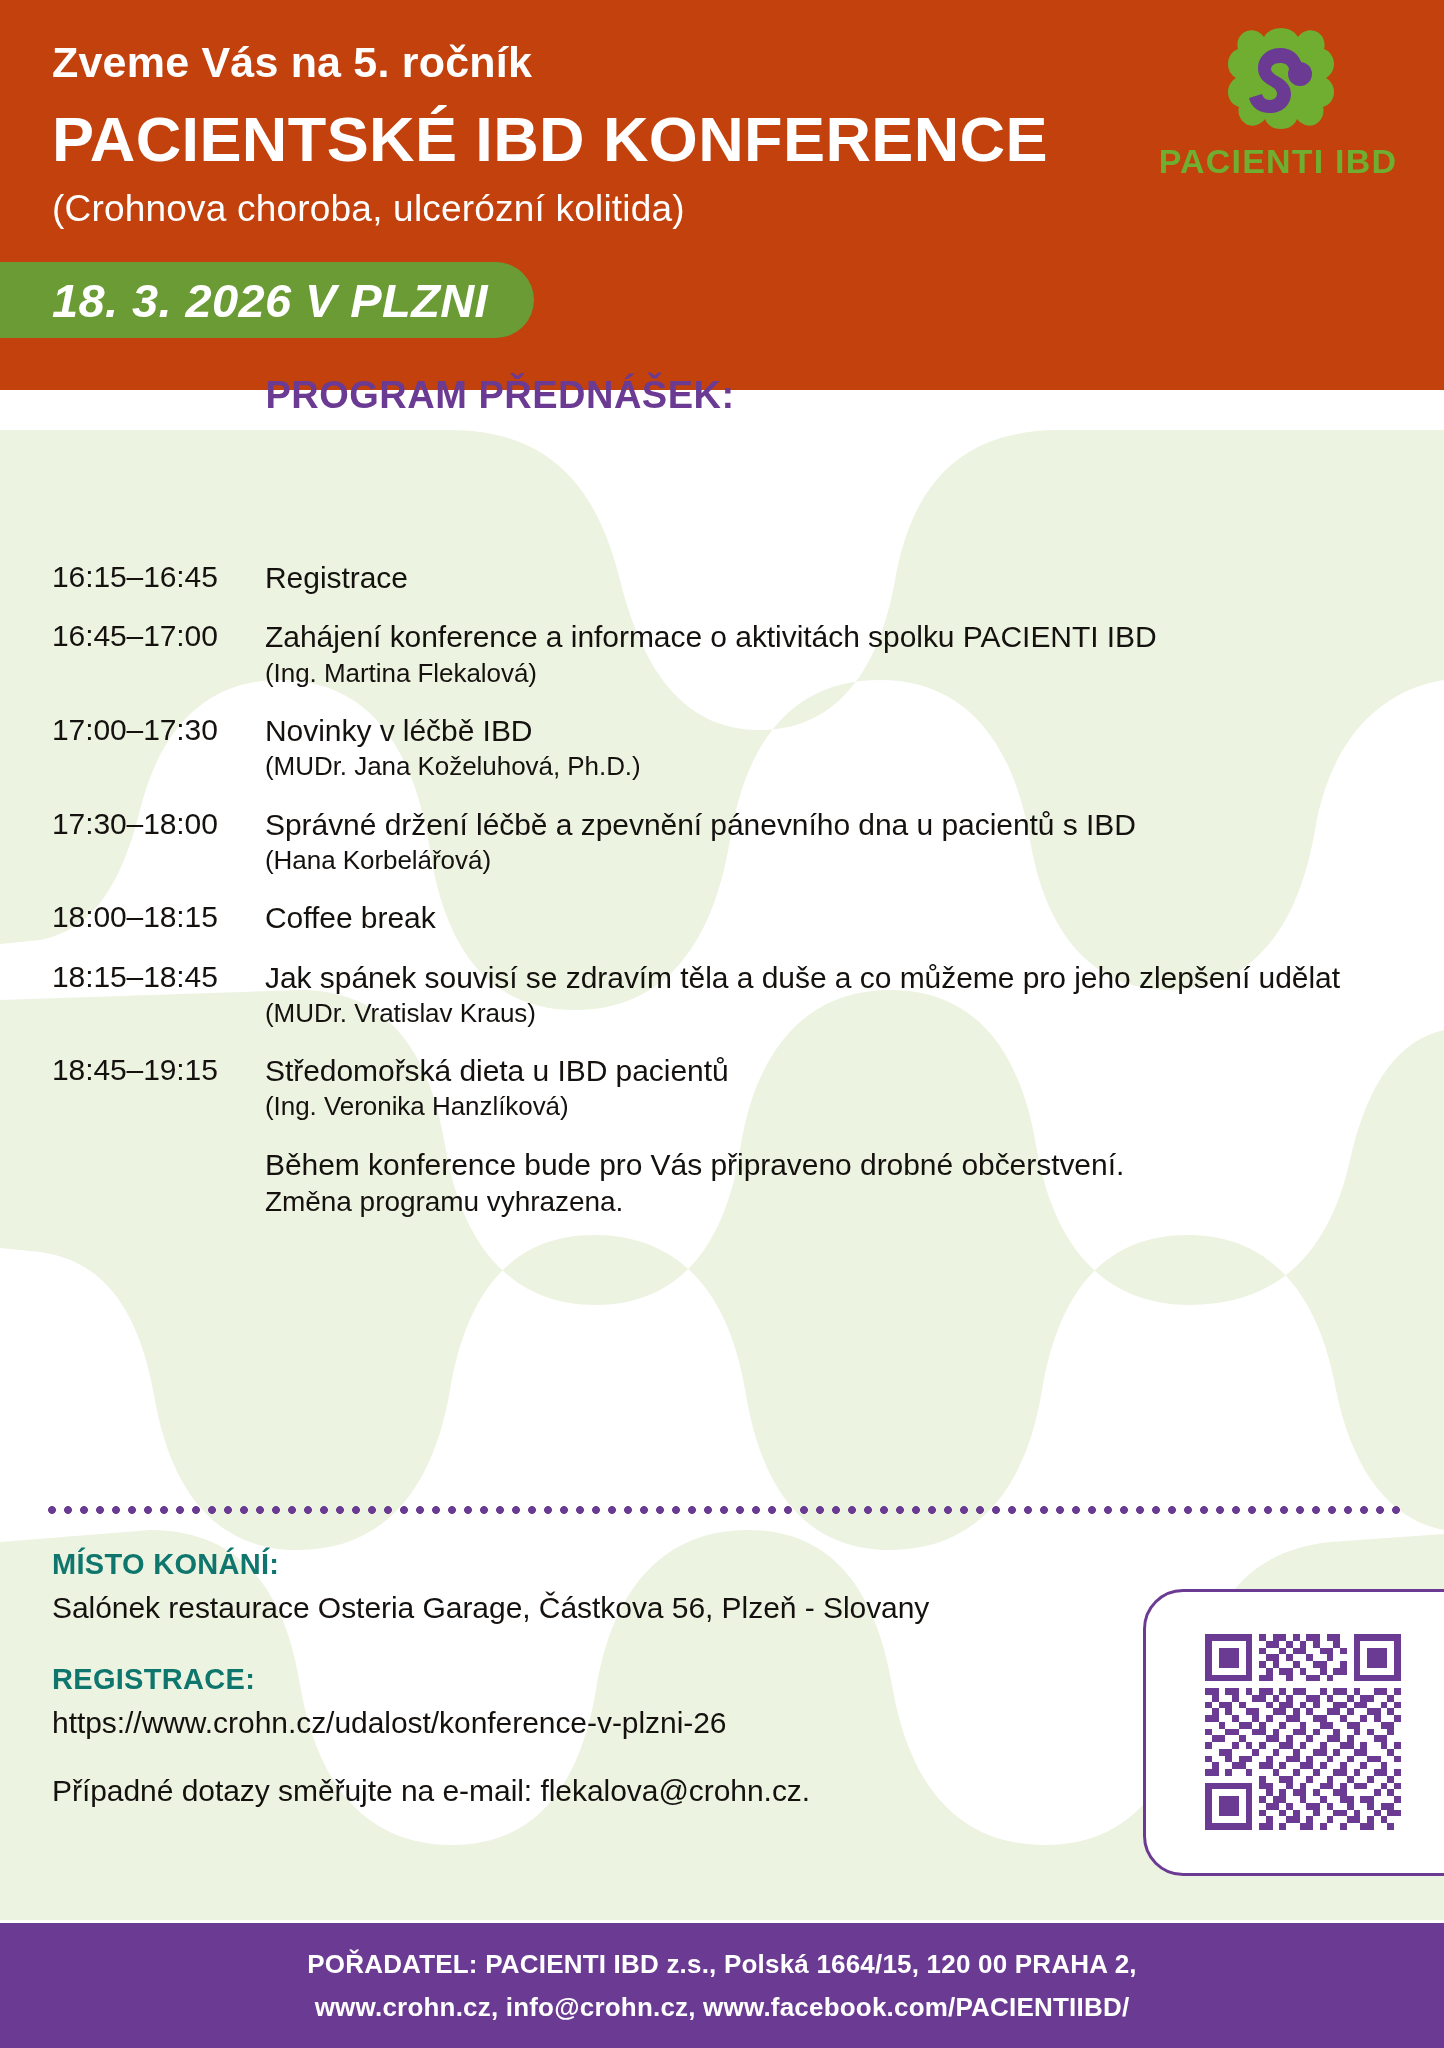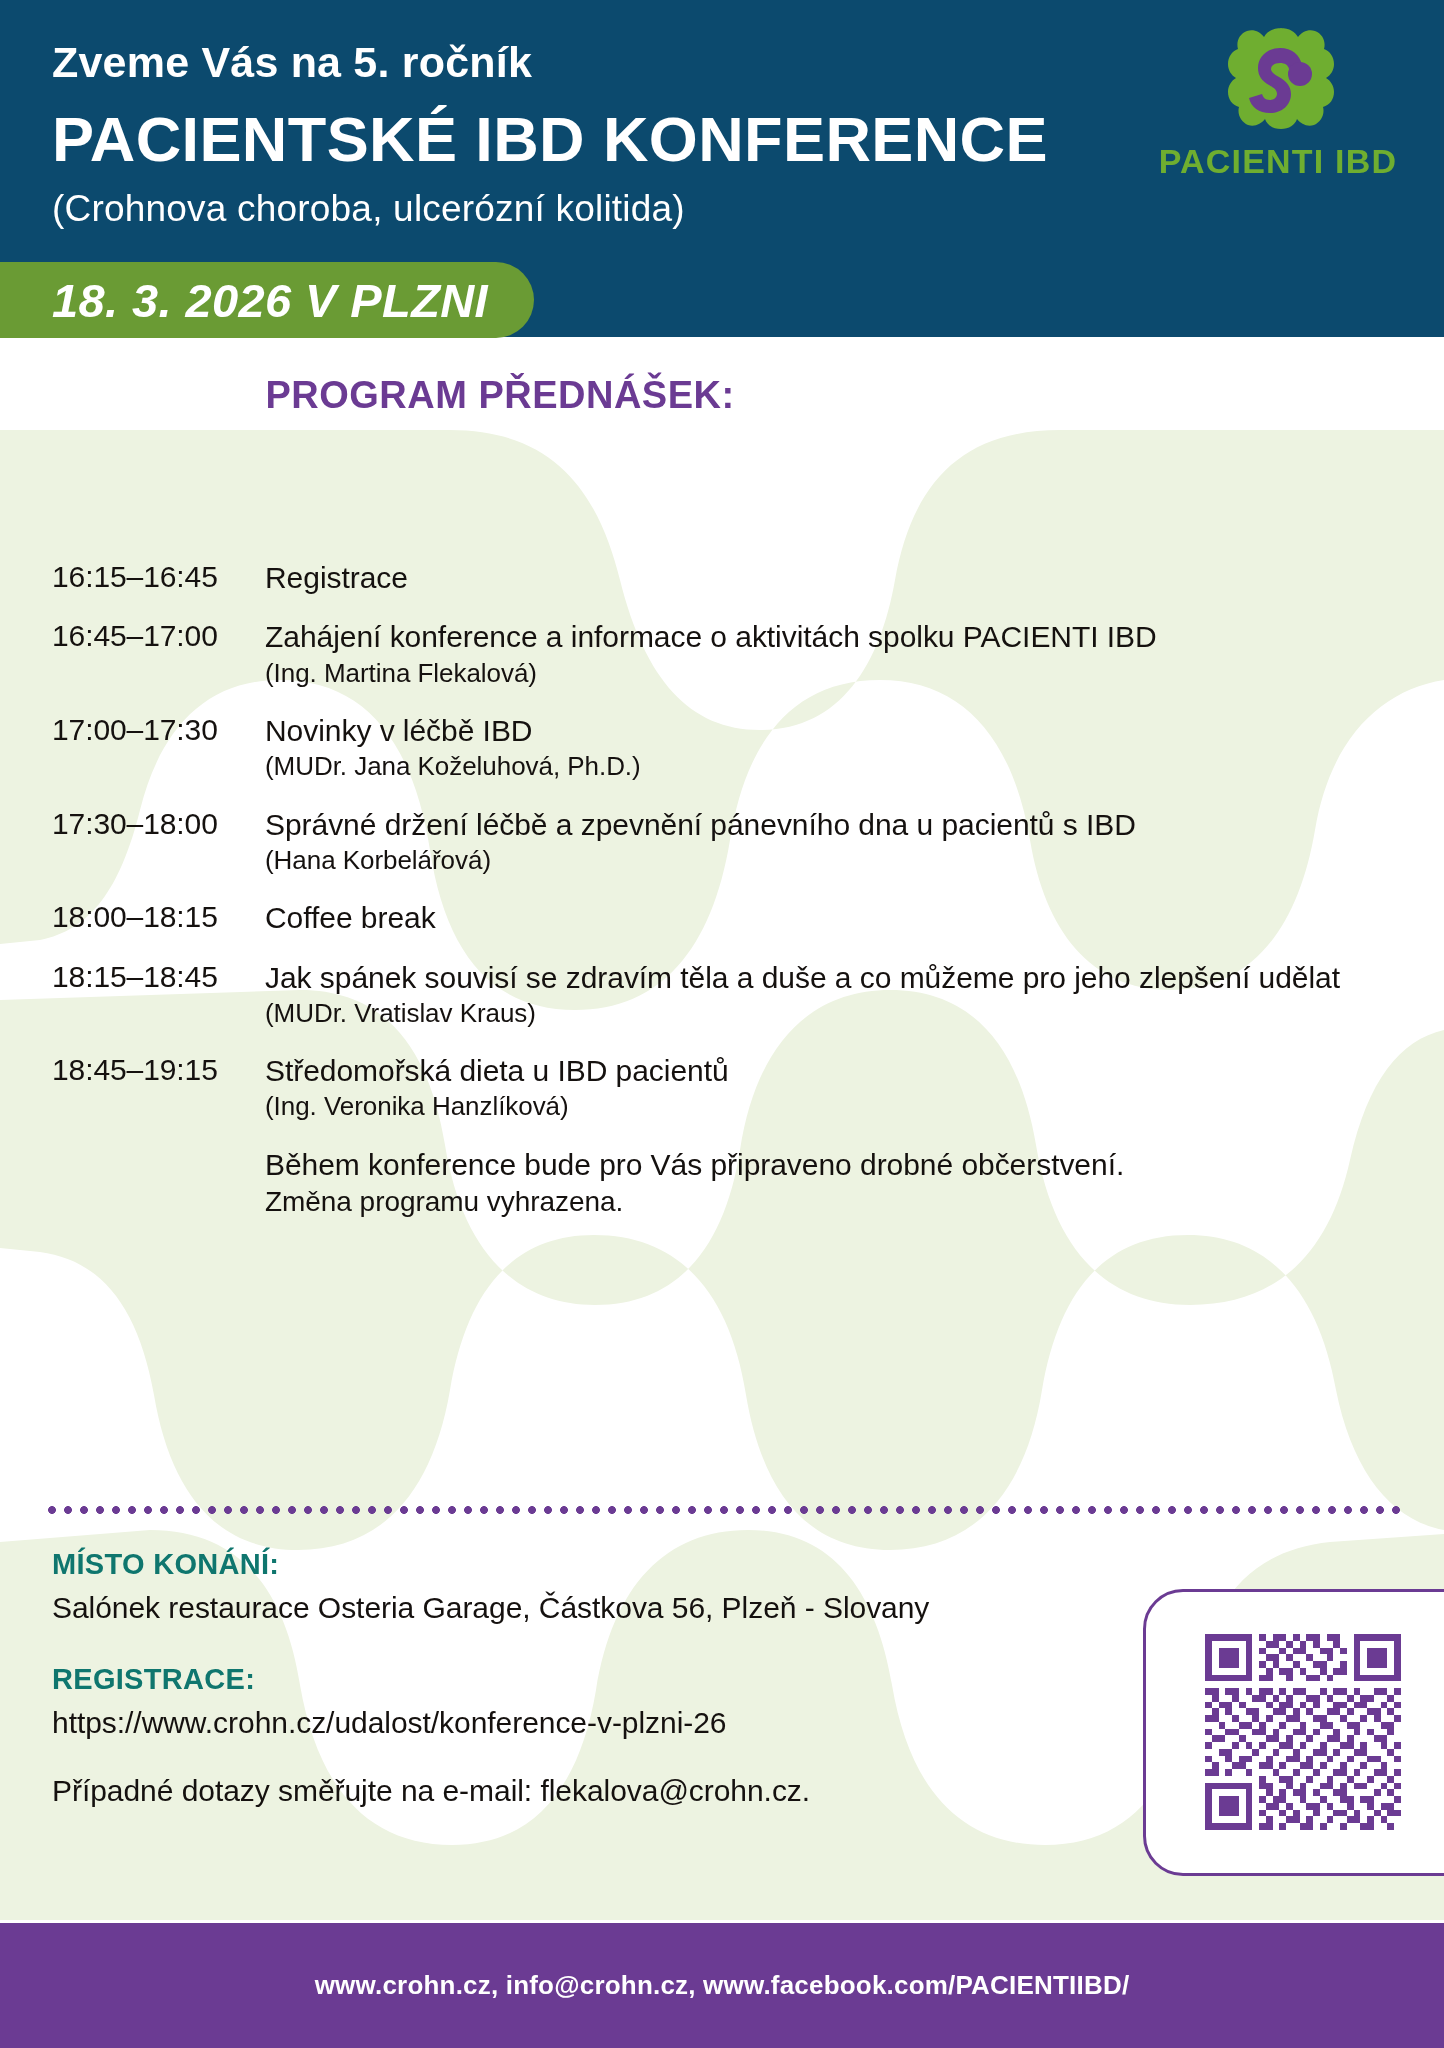--- a/index.html
+++ b/index.html
@@ -17,22 +17,22 @@
   }
 
   
   #blobs{
     position:absolute;left:0;top:430px;width:1444px;height:1490px;
     z-index:0;pointer-events:none;
   }
 
   
   #header{
-    position:absolute;left:0;top:0;width:1444px;height:337px;
-    background:#0c4a6e;z-index:2;
+    position:absolute;left:0;top:0;width:1444px;height:390px;
+    background:#c2410c;z-index:2;
   }
   #kicker{
     position:absolute;left:52px;top:38px;
     font-size:43px;font-weight:bold;color:#ffffff;
     letter-spacing:.2px;white-space:nowrap;
   }
   #main-title{
     position:absolute;left:52px;top:103px;
     font-size:63px;font-weight:bold;color:#ffffff;
     letter-spacing:.4px;white-space:nowrap;
@@ -487,16 +487,17 @@
         <rect x="14" y="28" width="2" height="1"></rect>
           <rect x="17" y="28" width="1" height="1"></rect>
         <rect x="20" y="28" width="1" height="1"></rect>
           <rect x="23" y="28" width="2" height="1"></rect>
         <rect x="27" y="28" width="1" height="1"></rect>
       </g>
     </svg>
   </div>
 
   <div id="footer">
+    <div>POŘADATEL: PACIENTI IBD z.s., Polská 1664/15, 120 00 PRAHA 2,</div>
     <div>www.crohn.cz, info@crohn.cz, www.facebook.com/PACIENTIIBD/</div>
   </div>
 
 </div>
 
 </body></html>

